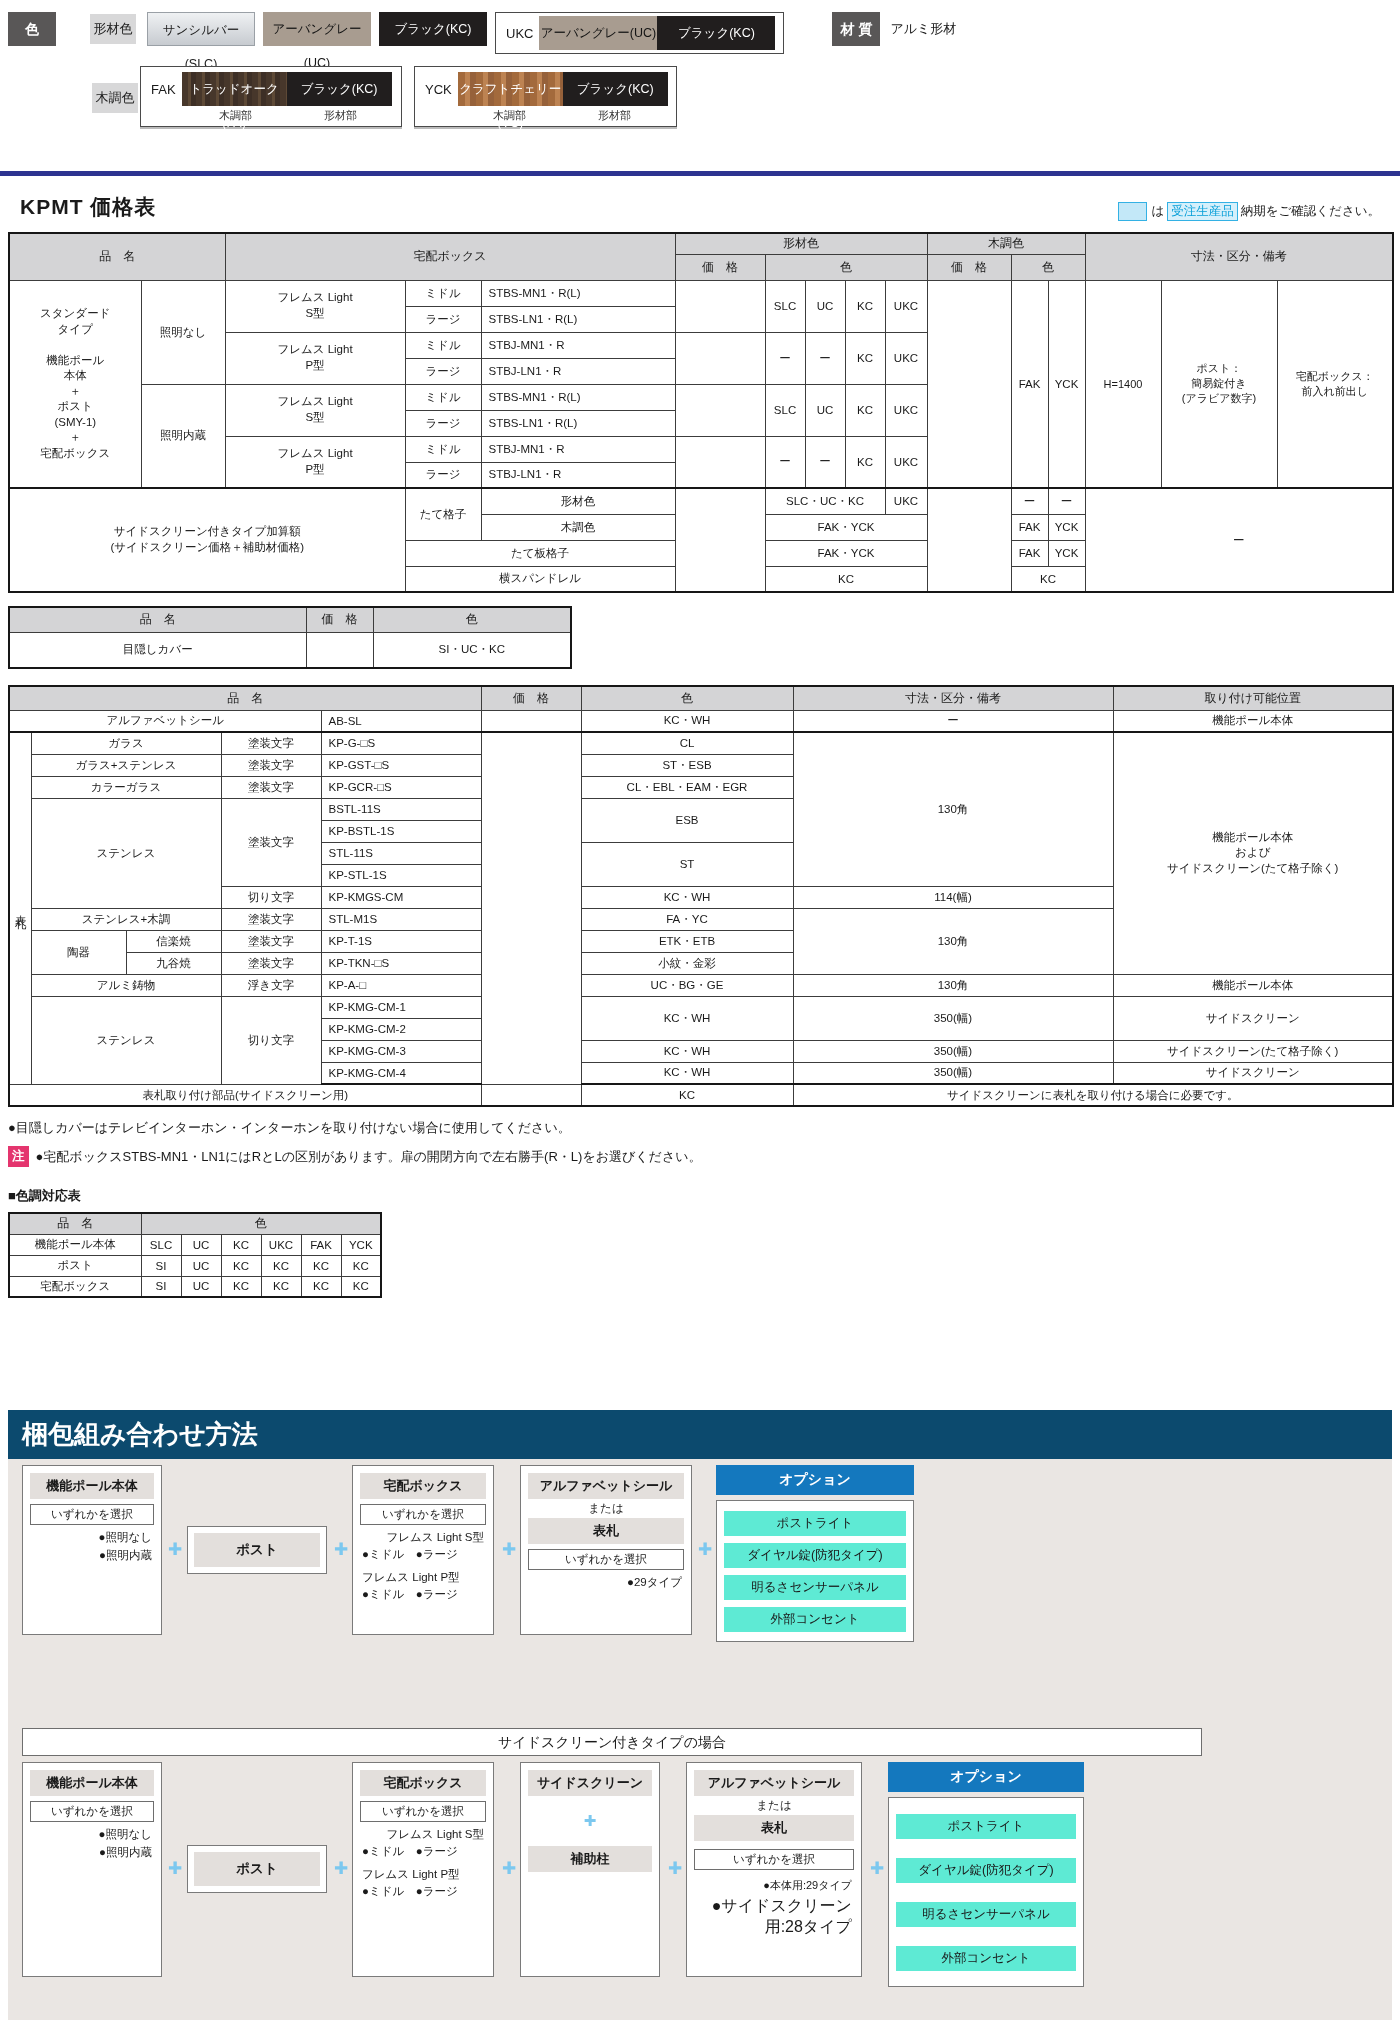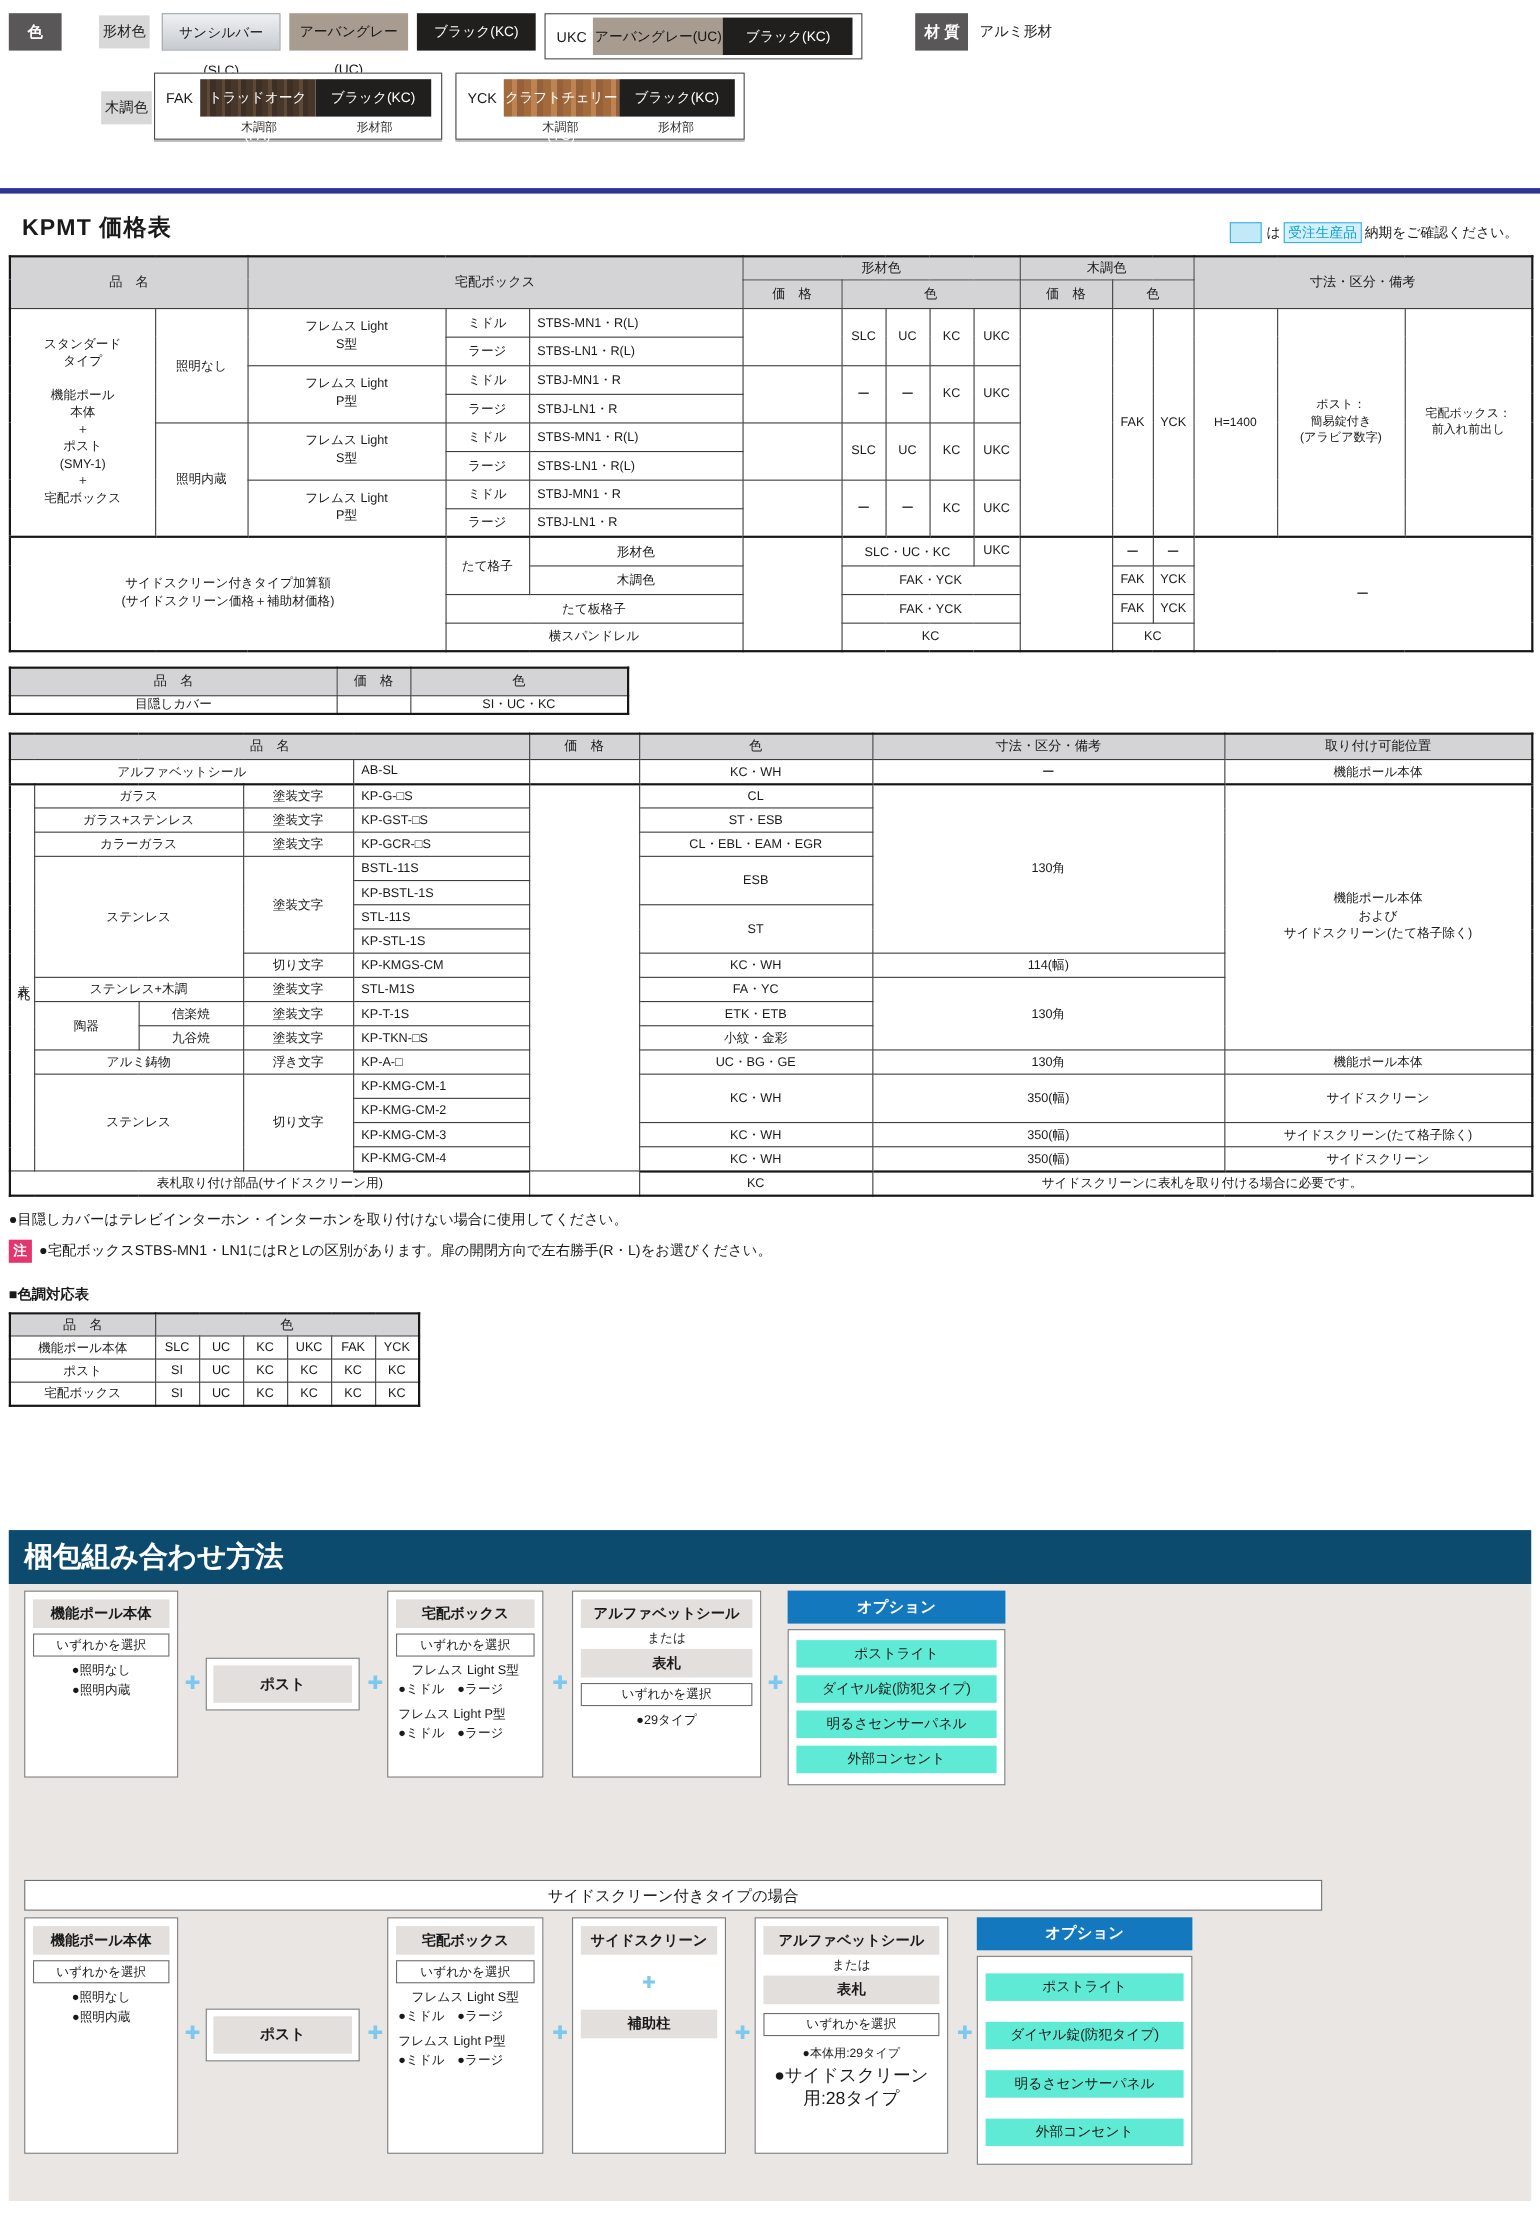--- a/index.html
+++ b/index.html
@@ -48,21 +48,21 @@
   .hb{border-bottom:2px solid #161616 !important;}
 
   .t1{margin-top:11px;}
   .t1 tr{height:26px;}
   .t1 tr.hd1{height:21px;}
   .t1 tr.hd2{height:26px;}
   .t1 .dims{font-size:11px;}
 
   .t2{margin-top:13px;}
   .t2 tr.hd{height:25px;}
-  .t2 tr{height:16px;}
+  .t2 tr{height:36px;}
 
   .t3{margin-top:16px;}
   .t3 tr{height:22px;}
   .t3 tr.hd{height:24px;}
   .vert{writing-mode:vertical-rl;letter-spacing:3px;font-size:11.5px;}
 
   .note-line{font-size:13px;margin:12px 0 0 8px;}
   .chu-line{font-size:13px;margin:9px 0 0 8px;display:flex;align-items:center;}
   .chu-badge{background:#e4356e;color:#fff;font-size:12.5px;font-weight:bold;padding:2px 4px;margin-right:7px;}
 
@@ -75,21 +75,21 @@
   .konpo-head{background:#0c4a6e;color:#fff;font-size:26px;font-weight:bold;padding:7px 0 7px 14px;}
   .ksec-title{background:#fff;border:1px solid #6e6e6e;height:26px;line-height:26px;text-align:center;font-size:14px;margin:14px 0 0 14px;}
   .st1{width:1016px;}
   .st2{width:1178px;}
   .krow{position:relative;}
   .krow1{height:255px;}
   .krow2{height:246px;}
   .kbox{position:absolute;background:#fff;border:1px solid #7a7a7a;box-sizing:border-box;}
   .kbox-hd{background:#e3dfdc;margin:7px 7px 5px;padding:4px 0;text-align:center;font-size:13px;font-weight:bold;}
   .kbox-sel{border:1px solid #6e6e6e;margin:0 7px 5px;padding:2px 0;text-align:center;font-size:11.5px;background:#fff;}
-  .kbox-item{font-size:11.5px;margin:3px 9px 0;text-align:center;}
+  .kbox-item{font-size:11.5px;margin:3px 9px 0;text-align:right;}
   .kbox-line{font-size:11.5px;margin:8px 9px 0;text-align:left;}
   .kbox-opts{font-size:11.5px;margin:2px 9px 0;text-align:left;}
   .kbox-or{font-size:11.5px;text-align:center;margin:1px 0 2px;}
   .kbox-gray{background:#e3dfdc;margin:0 7px 5px;padding:4px 0;text-align:center;font-size:13px;font-weight:bold;}
   .kpost{padding:6px;}
   .kpost-in{background:#e3dfdc;height:100%;display:flex;align-items:center;justify-content:center;font-size:13.5px;font-weight:bold;}
   .kplus{position:absolute;color:#7cc8ef;font-size:17px;font-weight:bold;}
   .kplus-in{color:#7cc8ef;font-size:15px;font-weight:bold;text-align:center;margin:16px 0;}
   .kopt{position:absolute;box-sizing:border-box;}
   .kopt-hd{background:#1478be;color:#fff;text-align:center;font-size:14px;font-weight:bold;padding:6px 0;}

